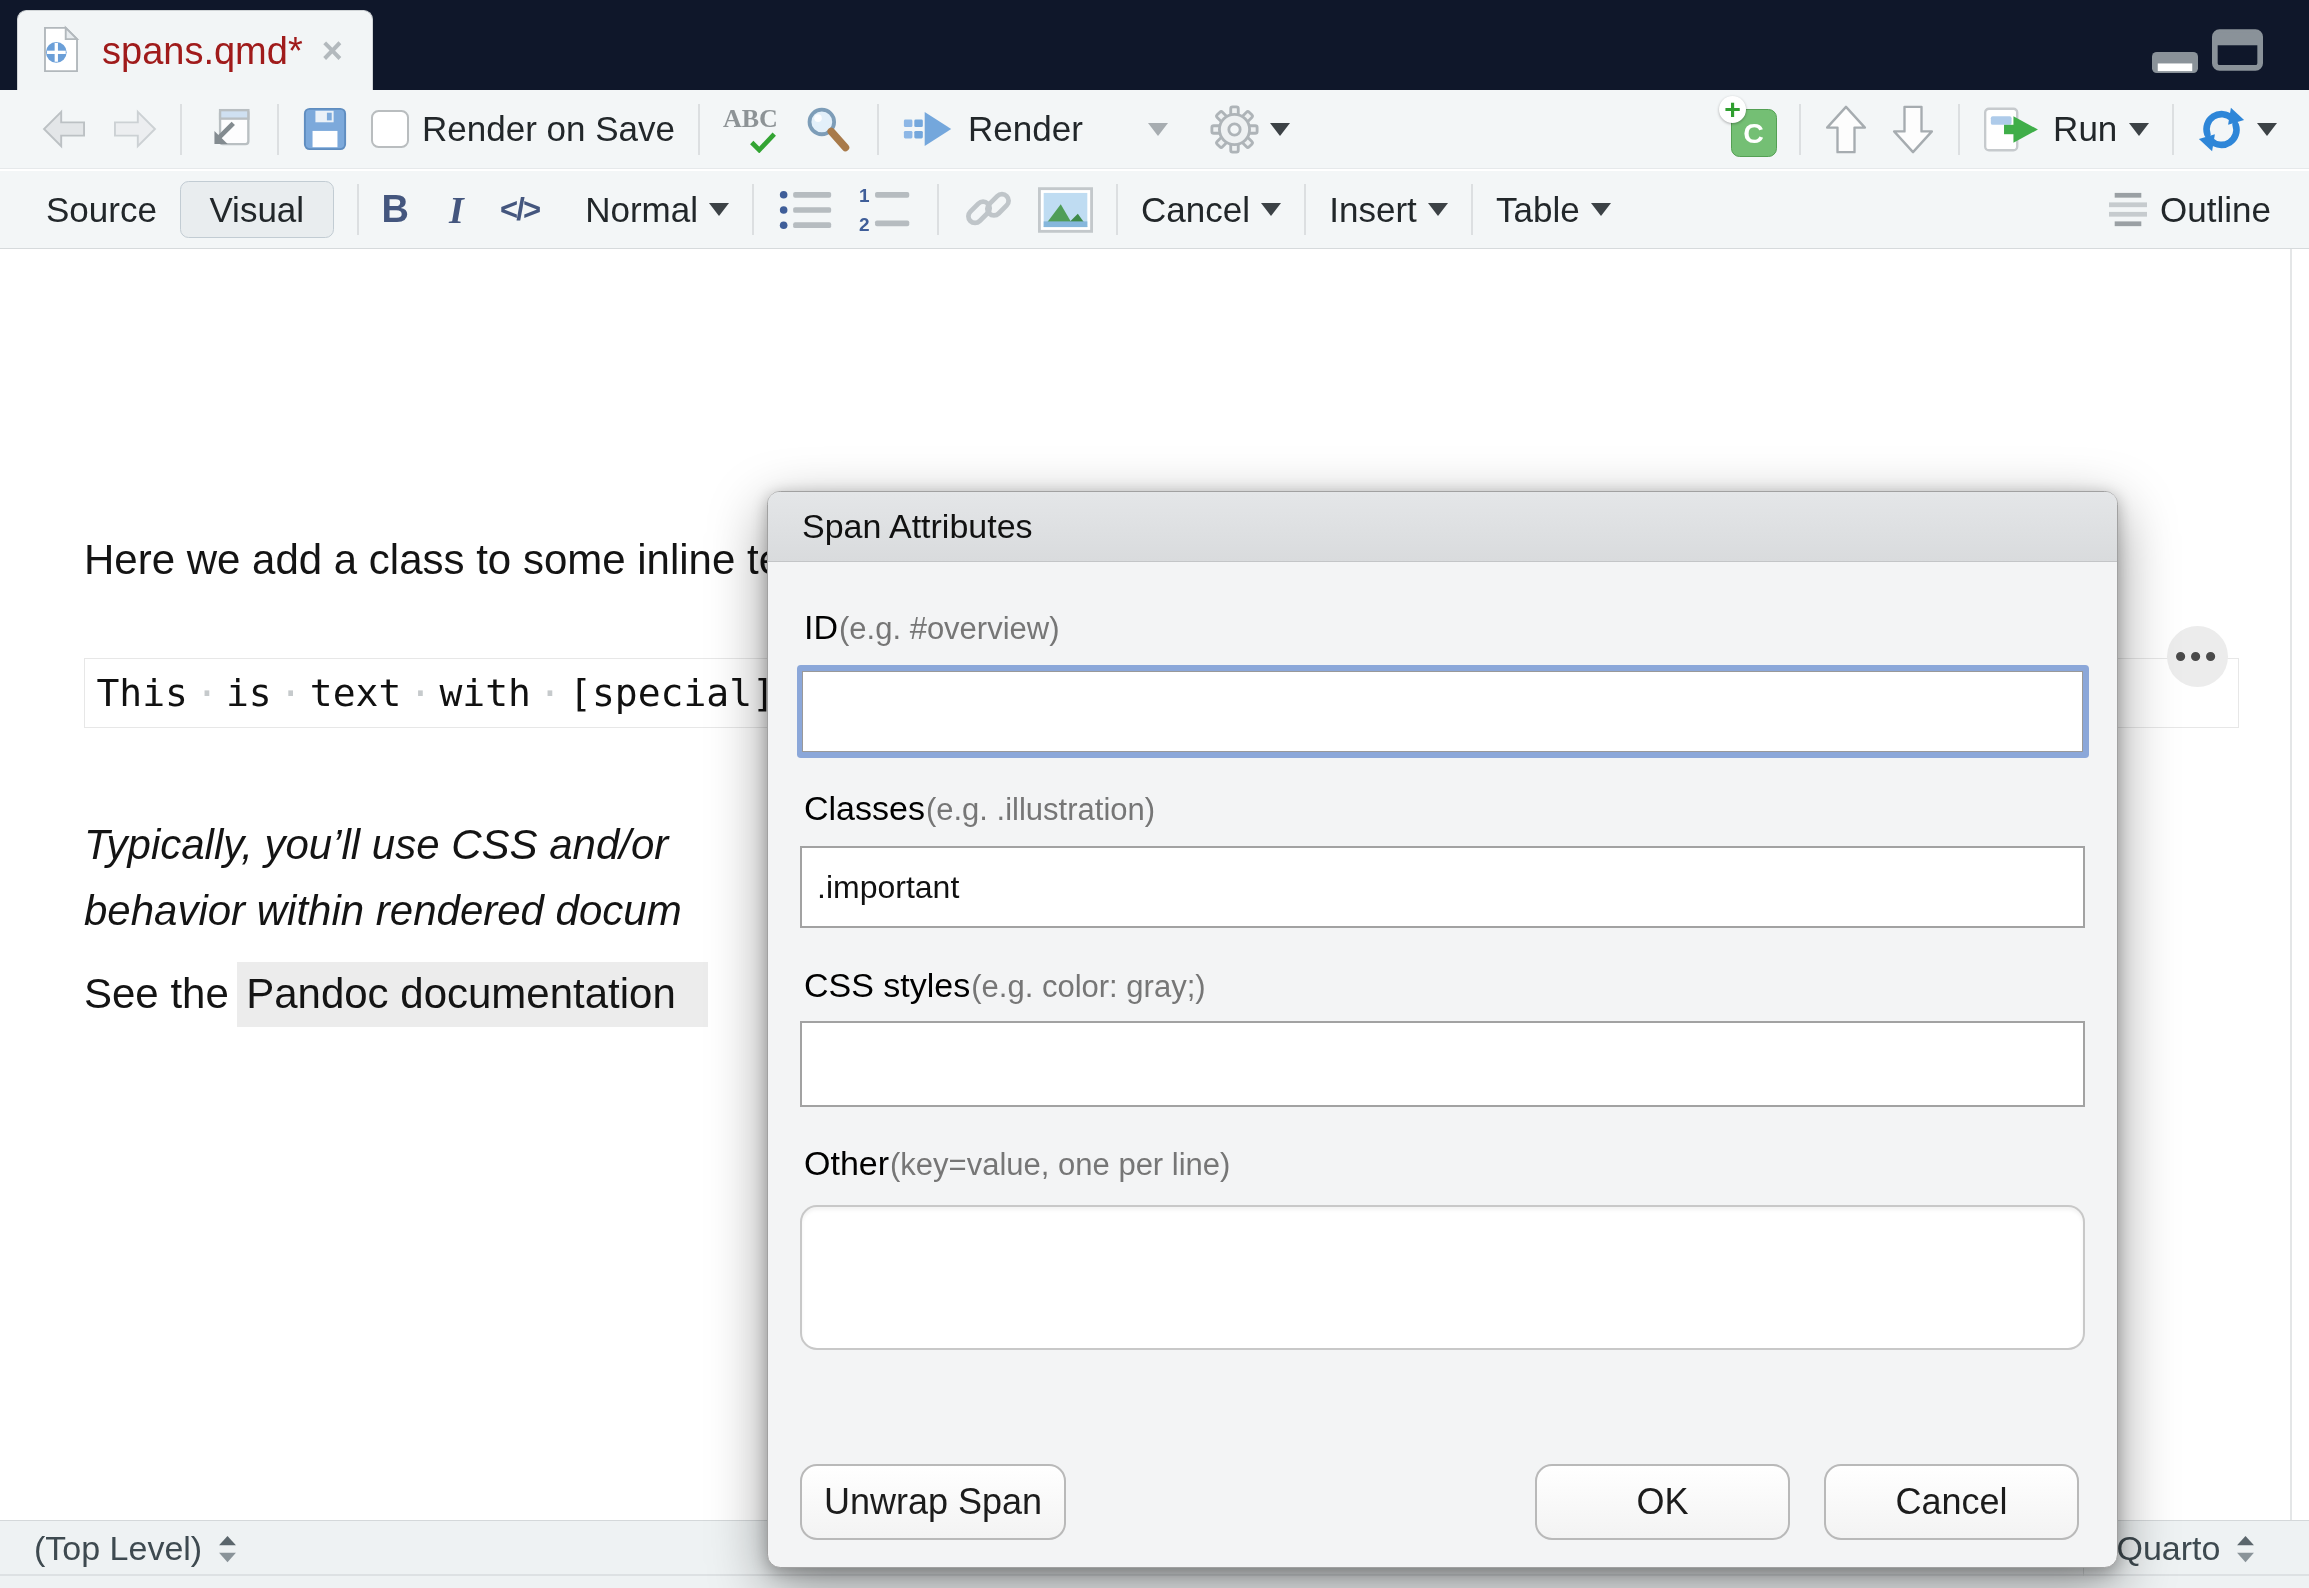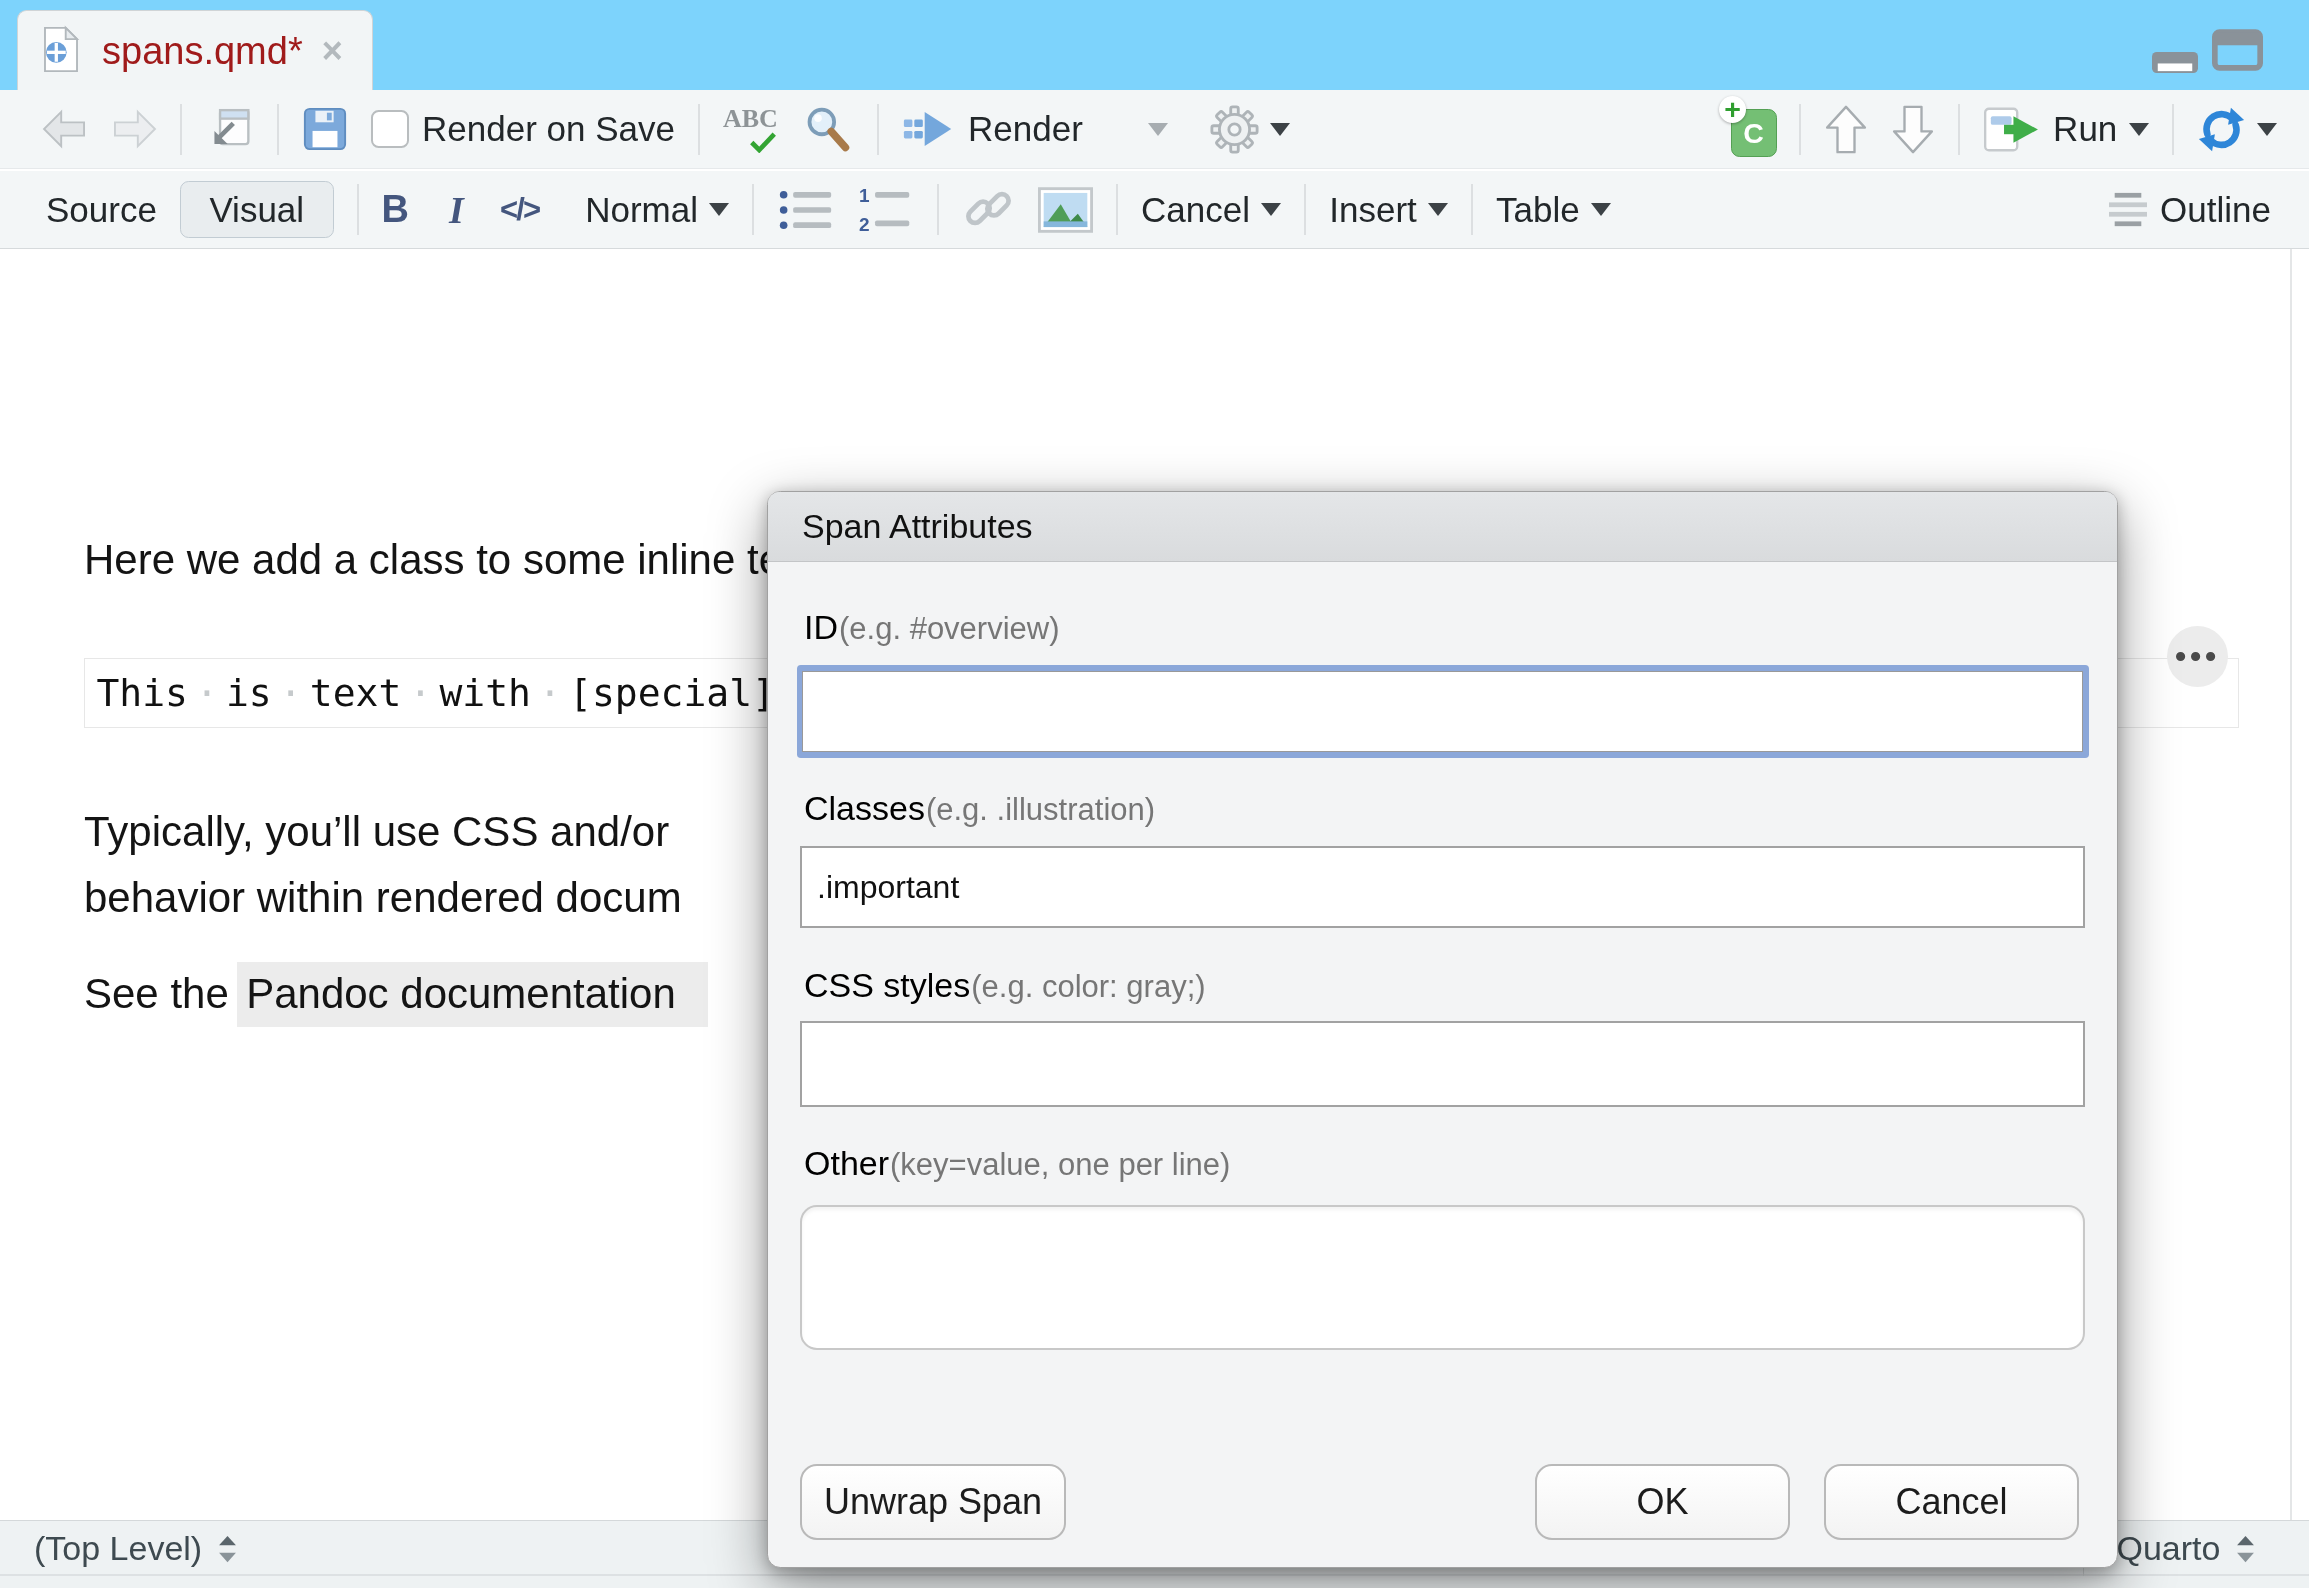--- a/index.html
+++ b/index.html
@@ -1,20 +1,20 @@
 <!DOCTYPE html>
 <html style="font-size:15px"><head>
 <meta charset="utf-8">
 <style>
   html,body{margin:0;padding:0;background:#e8ecee;}
   .screen{position:relative;width:2309px;height:1588px;overflow:hidden;
     font-family:"Liberation Sans",sans-serif;background:#ffffff;}
 
   
-  .tabbar{position:absolute;left:0;top:0;width:2309px;height:90px;background:#7dd3fc;
+  .tabbar{position:absolute;left:0;top:0;width:2309px;height:90px;background:#0f172a;
     border-bottom:1px solid #d0d4d6;}
   .tab{position:absolute;left:17px;top:9.5px;width:356px;height:82px;background:#f2f5f6;
     border:1px solid #d0d4d6;border-bottom:none;border-radius:9.5px 9.5px 0 0;
     display:flex;align-items:center;gap:19px;padding:0 21px;box-sizing:border-box;}
   .tab-title{font-size:38px;color:#a01b1b;}
   .tab-close{font-size:36px;color:#b3b9bd;font-weight:bold;line-height:1;}
   .win-min{position:absolute;left:2151px;top:51px;}
   .win-max{position:absolute;left:2212px;top:28.5px;}
 
   
@@ -336,21 +336,21 @@
         <span>text</span>
         <span class="sep-dot">·</span>
         <span>with</span>
         <span class="sep-dot">·</span>
         <span>[special]{.keyword}</span>
         <span class="sep-dot">·</span>
         <span>formatting.</span>
         <span class="pilcrow">¶</span>
       </div>
     <div class="more-dots">•••</div>
-    <div class="para" style="top:550px;line-height:66px;">
+    <div class="para" style="top:563px;line-height:66px;font-style:italic;">
       <span>Typically, you’ll use CSS and/or</span><br>
       <span>behavior within rendered docum</span>
     </div>
     <div class="para" style="top:721px;">
       <span>See the </span><span class="link-hl">Pandoc documentation</span>
     </div>
   </div>
 
   <div class="statusbar">
     <div class="inner-line"></div>

